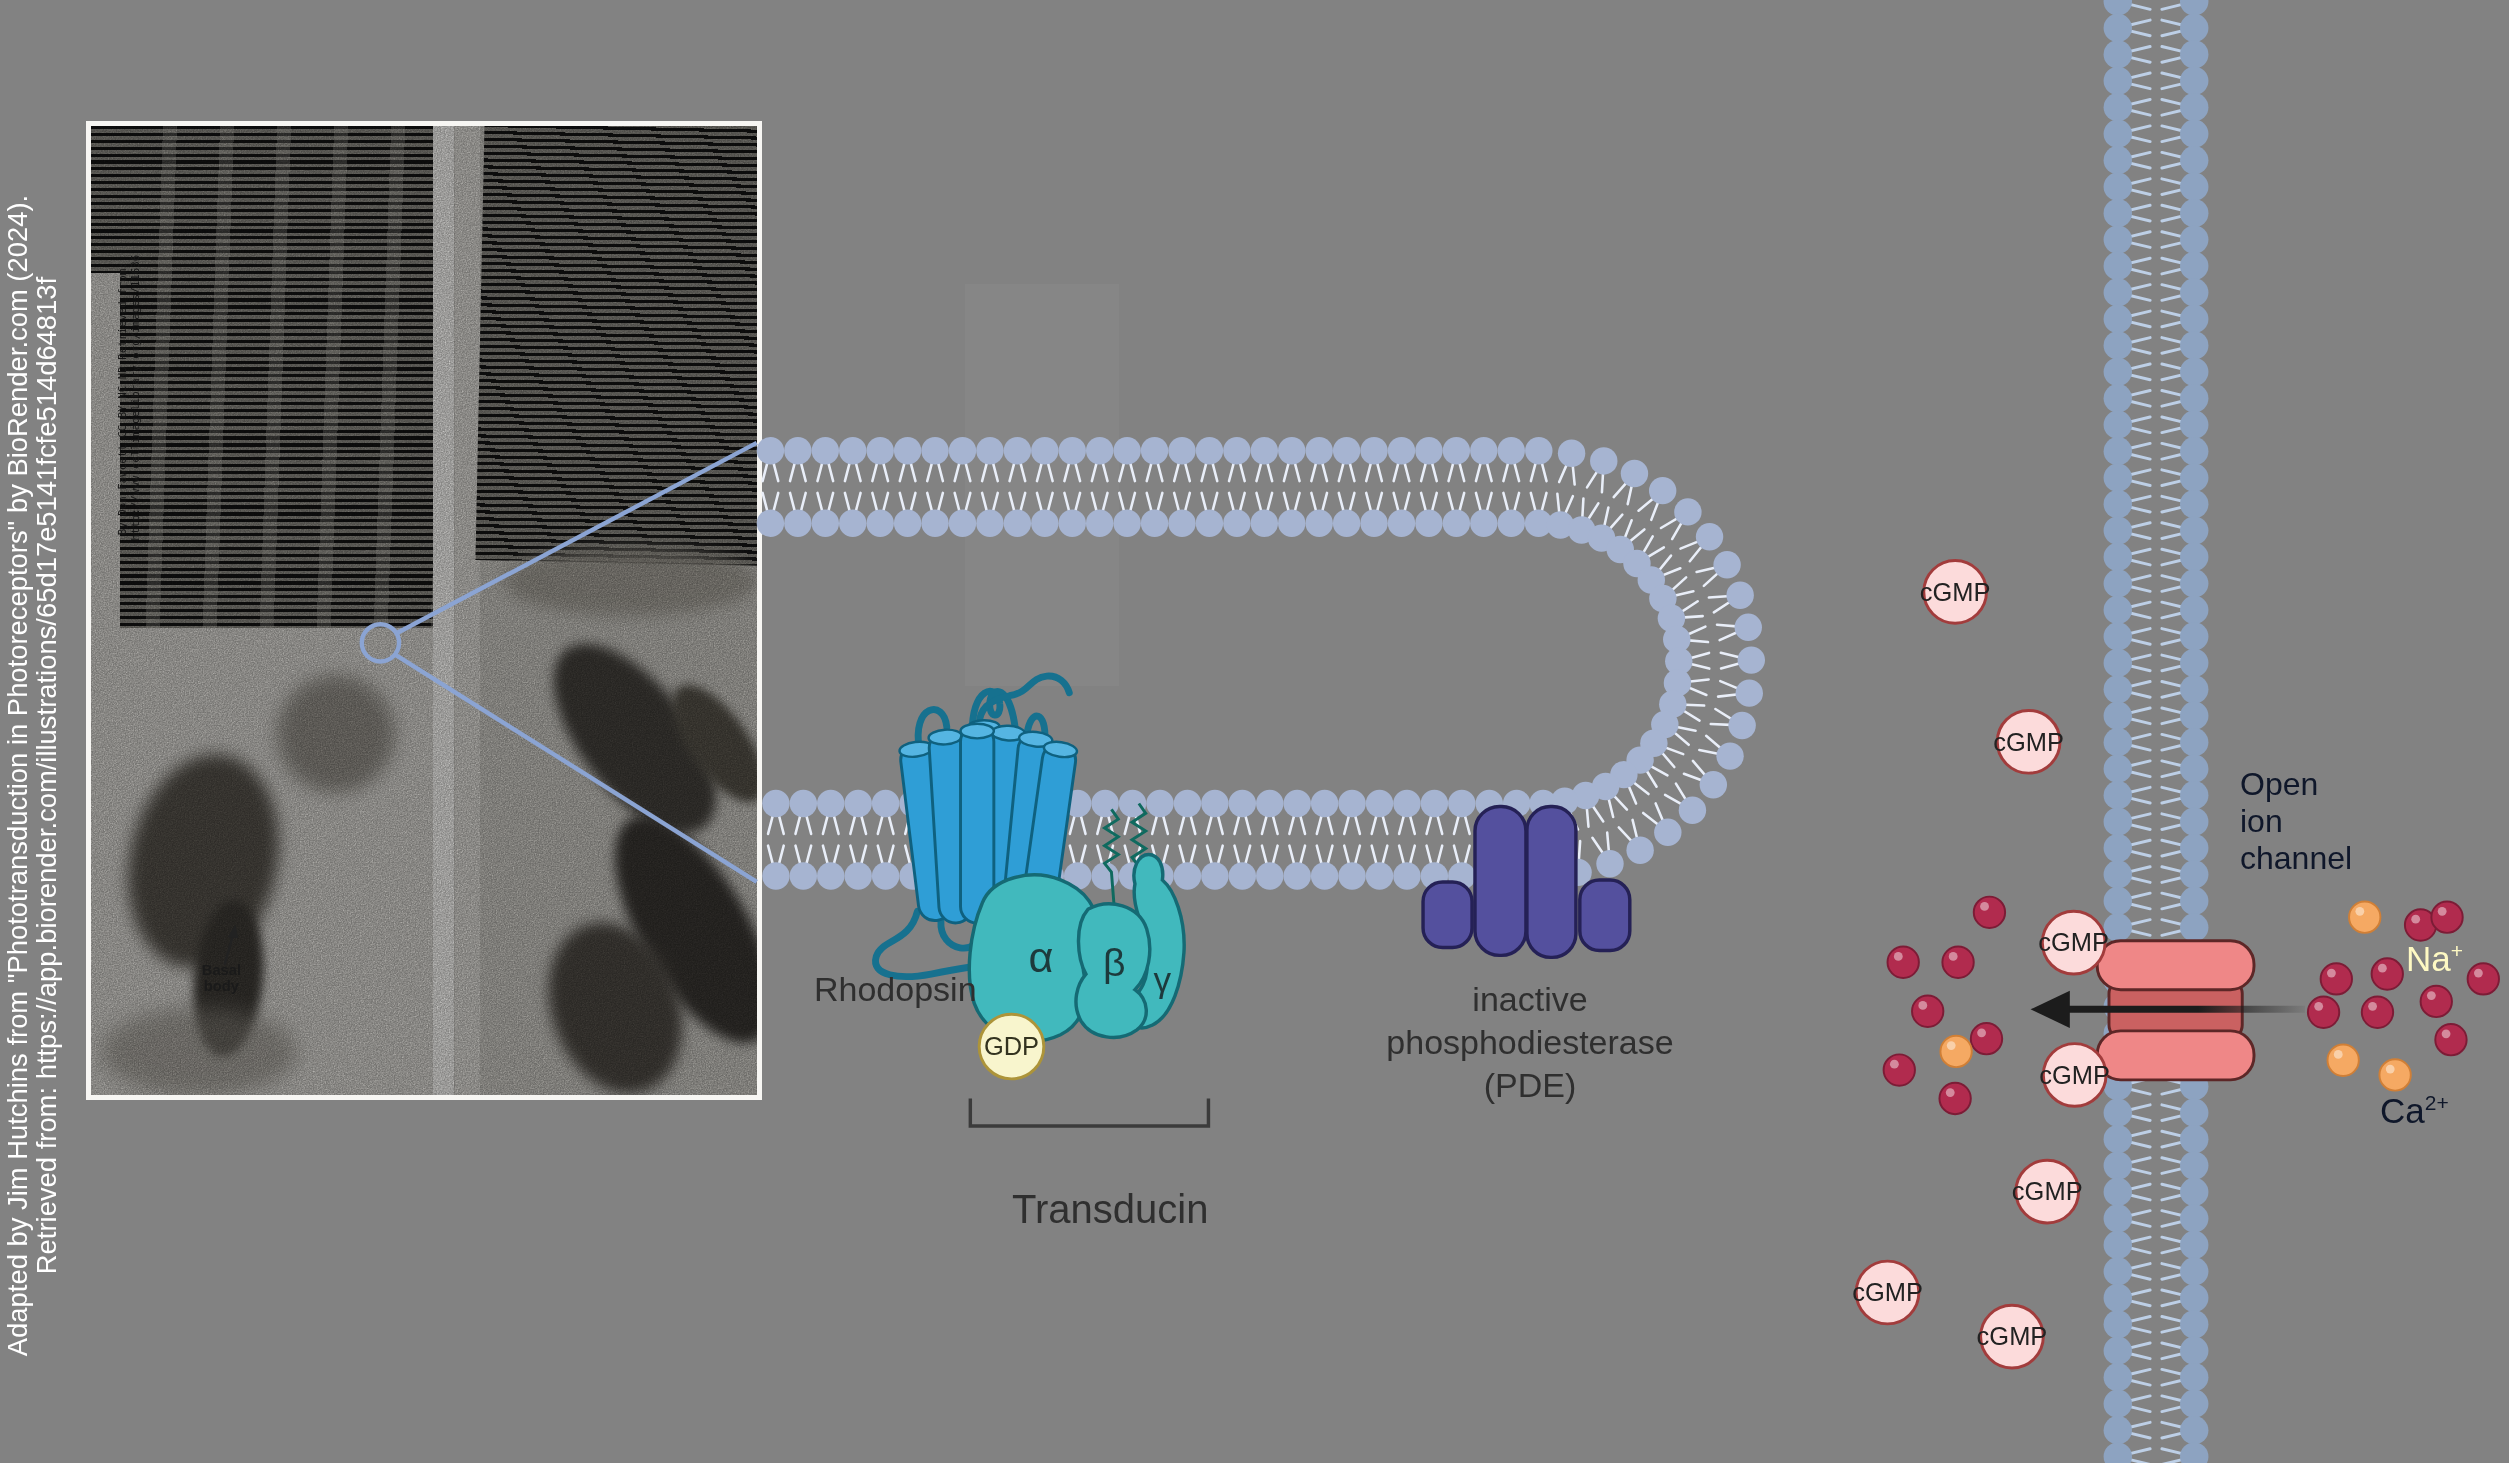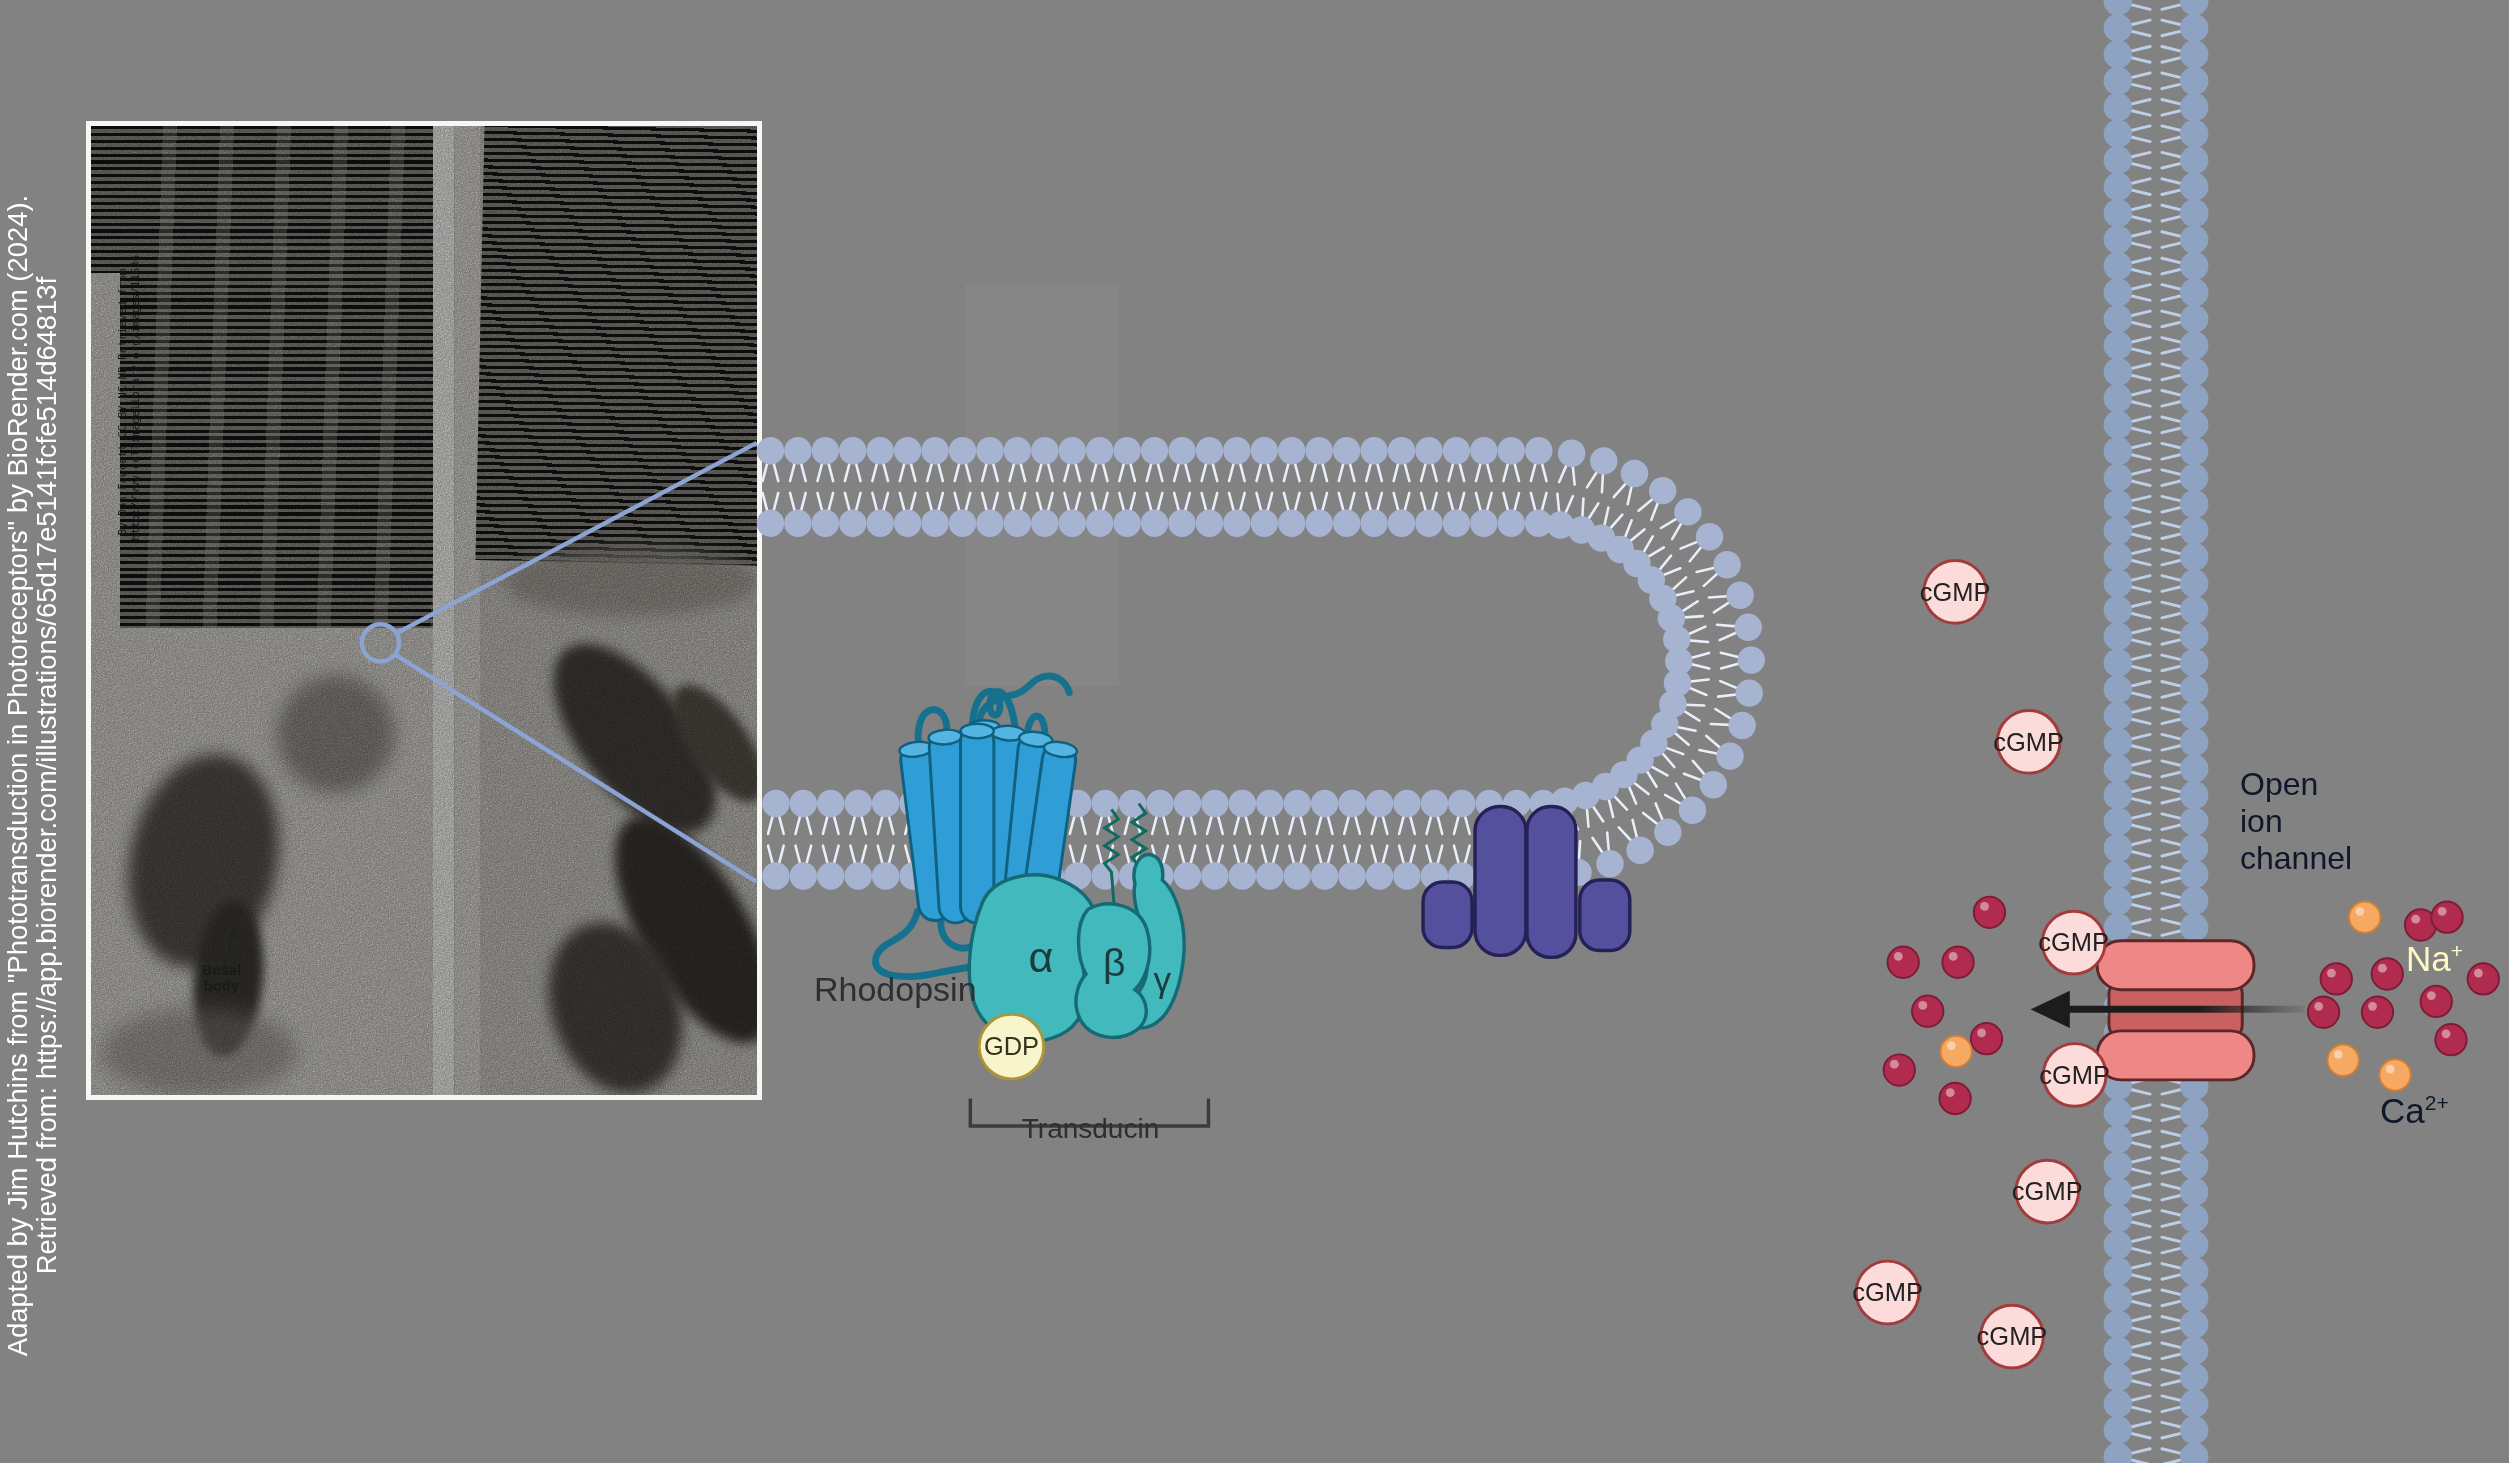--- a/index.html
+++ b/index.html
@@ -27,21 +27,21 @@
   .em-credit{position:absolute;left:-102px;top:259px;width:284px;height:27.4px;transform:rotate(-90deg);
     font-family:"DejaVu Sans Mono",monospace;font-size:10.8px;line-height:12.7px;color:#161616;text-align:center;z-index:5;}
   .basal-label{position:absolute;left:102px;top:837px;width:57px;font-weight:700;font-size:14.7px;line-height:15.7px;
     color:#1a1a1a;text-align:center;z-index:5;}
   .basal-arrow{position:absolute;left:0;top:0;z-index:5;}
   
   #canvas{position:absolute;left:0;top:0;z-index:2;}
   
   .lbl{position:absolute;z-index:3;color:#2f2f2f;}
   .lbl-rhodopsin{left:814px;top:970px;width:157px;font-size:34px;}
-  .lbl-transducin{left:1012px;top:1113px;width:157px;font-size:28px;text-align:center;}
+  .lbl-transducin{left:1012px;top:1187px;width:157px;font-size:40px;text-align:center;}
   .lbl-pde{left:1382px;top:978px;width:296px;font-size:34px;line-height:43px;text-align:center;}
   .lbl-open{left:2240px;top:766px;font-size:32px;line-height:37px;color:#0f172a;}
   .lbl-na{left:2406px;top:939px;font-size:35px;}
   .lbl-ca{left:2380px;top:1091px;font-size:35px;}
   .lbl sup{font-size:60%;vertical-align:super;}
 </style>
 </head>
 <body>
 
 <div class="stage">
@@ -1095,20 +1095,25 @@
         </g>
         <g transform="translate(2053,1364)">
           <circle r="32" fill="#fcdbdb" stroke="#a23c3c" stroke-width="3"></circle>
           <text y="9" text-anchor="middle" font-size="26" fill="#222222" font-family="&quot;Liberation Sans&quot;, sans-serif">cGMP</text>
         </g>
       </g>
   </svg>
 
   <div class="lbl lbl-rhodopsin">Rhodopsin</div>
   <div class="lbl lbl-transducin">Transducin</div>
+  <div class="lbl lbl-pde">
+    <div>inactive</div>
+    <div>phosphodiesterase</div>
+    <div>(PDE)</div>
+  </div>
   <div class="lbl lbl-open">
     <div>Open</div>
     <div>ion</div>
     <div>channel</div>
   </div>
   <div class="lbl lbl-na" style="color:#fef9c3;"><span>Na</span><sup>+</sup></div>
   <div class="lbl lbl-ca" style="color:#0f172a;"><span>Ca</span><sup>2+</sup></div>
 </div>
 
 

